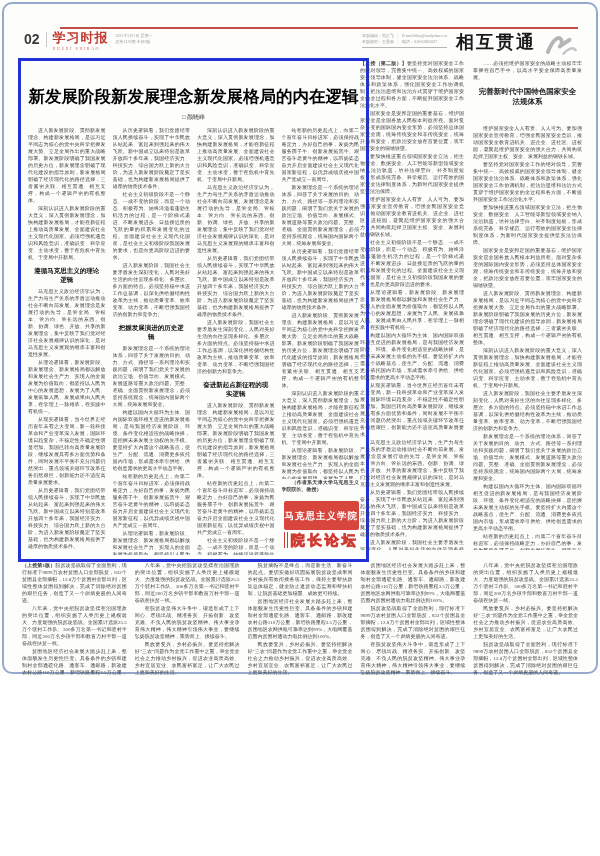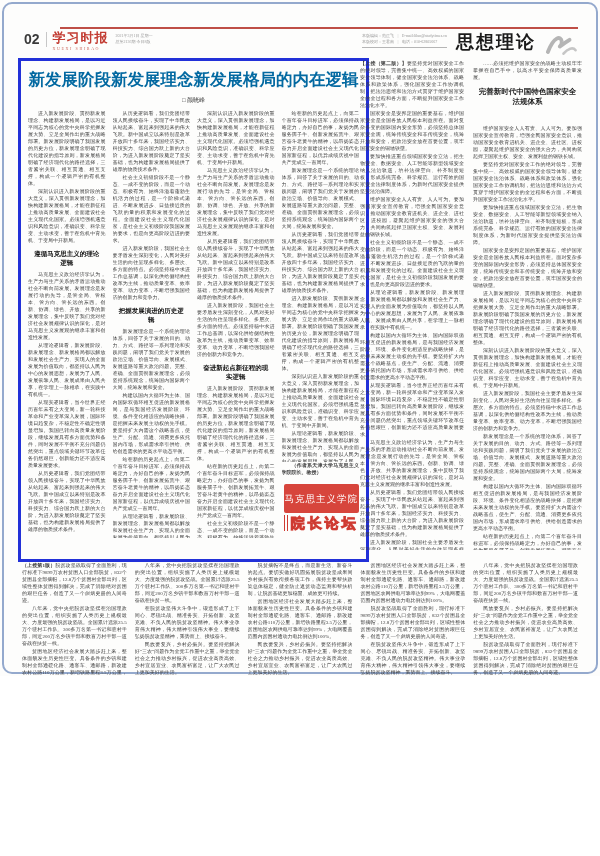--- a/index.html
+++ b/index.html
@@ -19,37 +19,37 @@
   .spacer{flex:1;}
   .editors{font-size:4px;color:#979797;line-height:6px;border-bottom:1px solid #b5b5b5;
            padding-bottom:2px;margin:2px 9px 0 0;white-space:nowrap;}
   .editors .pipe{color:#bbb;margin:0 2px;}
   .section-title{font-size:18px;font-weight:900;letter-spacing:2px;color:#1b1b1b;line-height:22px;}
   .callig{margin-left:6px;margin-top:1px;opacity:.85;}
 
   
   .bluebox{position:absolute;left:18px;top:58px;width:331px;height:488px;border:3px solid #2231d8;
            background:#fdfdfc;padding:5px 7px;box-sizing:content-box;}
-  .headline{margin:3px 0 0;text-align:center;font-size:16.5px;line-height:21px;font-weight:900;
-            color:#0369a1;font-family:Liberation Sans, sans-serif;letter-spacing:0;}
+  .headline{margin:20px 0 0;text-align:center;font-size:16.5px;line-height:21px;font-weight:900;
+            color:#000000;font-family:Liberation Sans, sans-serif;letter-spacing:0;}
   .byline{text-align:center;font-size:6px;color:#3d3d3d;margin:6px 0 5px;}
   .cols{display:flex;gap:7px;height:428px;overflow:hidden;}
   .col{flex:1;min-width:0;font-size:5px;line-height:7px;color:#3e3e3e;text-align:justify;overflow:hidden;}
   .col p,.rcol p,.bcol p{margin:0 0 1px;text-indent:2em;}
   p.noindent{text-indent:0;}
   .lead{font-weight:700;}
   .colhead{font-size:6.5px;line-height:9px;font-weight:700;text-align:center;color:#101010;
            margin:5px 5px 4px;font-family:"Liberation Sans",sans-serif;}
   .c4text{height:352px;overflow:hidden;}
   .author-note{font-weight:700;margin-top:2px;}
 
   
   .banner{display:flex;align-items:stretch;gap:2px;margin-top:5px;height:50px;background:#fdfdfc;}
   .btxt{flex:1;display:flex;flex-direction:column;justify-content:flex-end;}
-  .b1{background:#d7453c;color:#fff;font-weight:400;font-size:9.5px;line-height:9.5px;text-align:center;
+  .b1{background:#d7453c;color:#fff;font-weight:700;font-size:9.5px;line-height:9.5px;text-align:center;
       letter-spacing:1px;padding:10px 1px;border-radius:2px;font-family:"Liberation Sans",sans-serif;white-space:nowrap;}
   .b2{margin-top:2px;font-size:14px;line-height:16px;font-weight:900;letter-spacing:3px;text-align:center;
       color:#f4beb9;-webkit-text-stroke:0.9px #cf3a31;text-shadow:0 0 1px #cf3a31;
       border-left:4px double #cf3a31;padding-left:3px;font-family:Liberation Sans, sans-serif;white-space:nowrap;}
 
   
   .rightcols{position:absolute;left:360px;top:60px;width:222px;height:490px;display:flex;gap:9px;overflow:hidden;}
   .rcol{font-size:5px;line-height:7px;color:#3e3e3e;text-align:justify;overflow:hidden;}
   .rcolA{width:104px;}
   .rcolB{width:109px;}
@@ -78,21 +78,21 @@
       </div>
       <div class="dateblock">
         <div>2021年3月1日 星期一</div>
         <div>总第2136期 今日8版</div>
       </div>
       <div class="spacer"></div>
       <div class="editors">
         <div><span>本版编辑：范正飞</span><span class="pipe">｜</span><span>E-mail:lilun@studytimes.cn</span></div>
         <div><span>本版校对：王君南</span><span class="pipe">｜</span><span>电话：010-62805667</span></div>
       </div>
-      <div class="section-title">思想理论</div>
+      <div class="section-title">相互贯通</div>
       <svg class="callig" width="36" height="26" viewBox="0 0 40 30">
         <path d="M6 23 C 13 5, 21 4, 22 11 C 23 17, 12 21, 31 9" stroke="#a9a9a9" stroke-width="4.5" fill="none" stroke-linecap="round"></path>
         <path d="M24 25 C 29 19, 35 17, 38 21" stroke="#bdbdbd" stroke-width="3" fill="none" stroke-linecap="round"></path>
       </svg>
     </div>
   </header>
 
   <section class="bluebox">
     <h1 class="headline">新发展阶段新发展理念新发展格局的内在逻辑</h1>
     <div class="byline">□ 颜晓峰</div>

